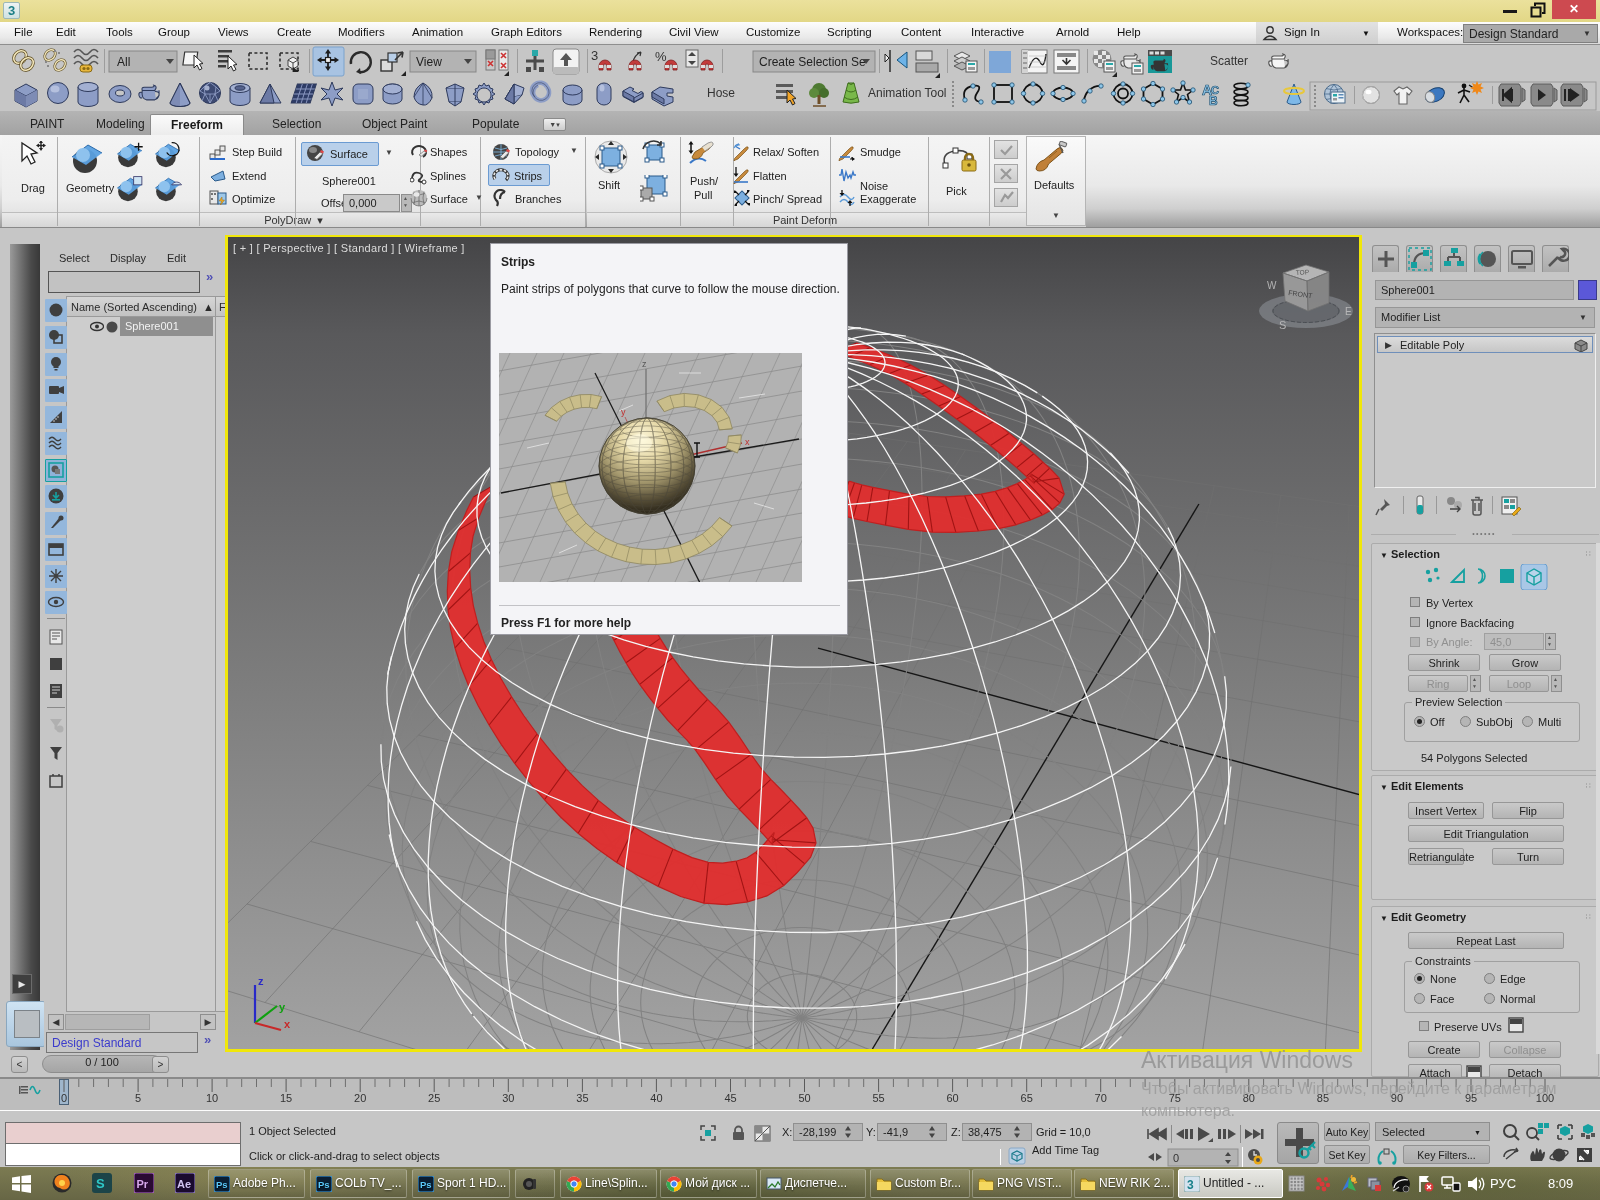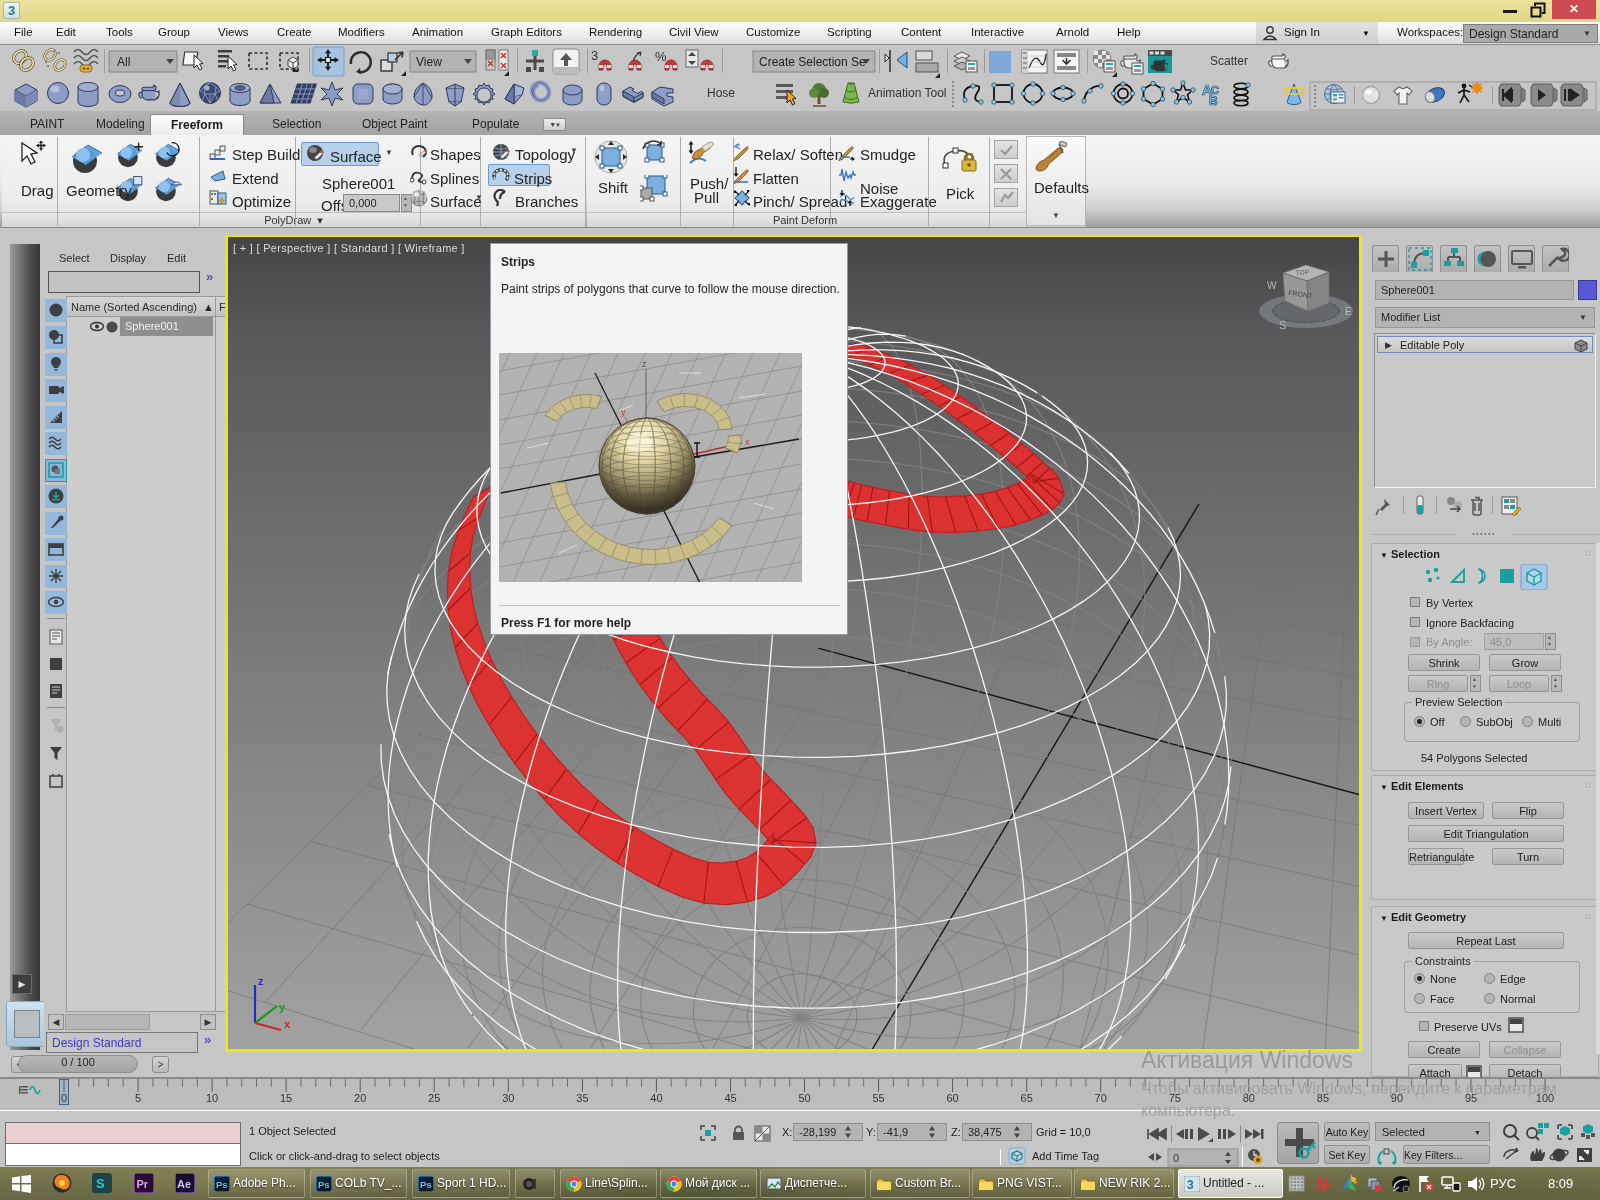--- a/index.html
+++ b/index.html
@@ -22,21 +22,21 @@
 
 #rtabs{left:0;top:111px;width:1600px;height:24px;background:linear-gradient(#b4b4b4,#a2a2a2);font-size:12px;color:#222}
 #rtabs .tab{position:absolute;top:3px;height:21px;padding:3px 10px 0 10px}
 #rtabs .sel{background:linear-gradient(#fbfbfb,#ececec);border:1px solid #8a8a8a;border-bottom:none;border-radius:2px 2px 0 0;font-weight:bold;color:#1a1a1a}
 #rlayout{position:absolute;left:543px;top:7px;width:23px;height:13px;background:linear-gradient(#efefef,#cccccc);border:1px solid #8b8b8b;border-radius:2px;font-size:7px;color:#444;text-align:center;line-height:12px}
 
 #ribbon{left:0;top:135px;width:1600px;height:93px;background:linear-gradient(#f6f6f6,#e9e9e9 55%,#cfcfcf 80%,#9f9f9f);border-bottom:1px solid #898989}
 #ribbon .panelbg{position:absolute;top:0;height:92px;background:linear-gradient(#f4f4f4,#ededed 70%,#dbdbdb)}
 #ribbon .plabel{position:absolute;top:77px;height:15px;background:linear-gradient(#e9e9e9,#d6d6d6);border-top:1px solid #bdbdbd;font-size:11px;color:#333;text-align:center;padding-top:1px}
 #ribbon .vsep{position:absolute;top:2px;height:89px;width:1px;background:#adadad}
-#ribbon .rtxt{position:absolute;font-size:15px;color:#222;white-space:nowrap}
+#ribbon .rtxt{position:absolute;font-size:11px;color:#222;white-space:nowrap}
 #ribbon .rbtnhl{position:absolute;background:#b9d0ea;border:1px solid #6b9bd2;border-radius:2px}
 .icn{position:absolute}
 
 #main{left:0;top:228px;width:1600px;height:826px;background:#c6c6c6}
 #ldark{position:absolute;left:10px;top:16px;width:30px;height:806px;background:linear-gradient(90deg,#9a9a9a,#4a4a4a 70%,#383838)}
 #lplay{position:absolute;left:12px;top:746px;width:20px;height:20px;background:#3f3f3f;border:1px solid #6b6b6b;color:#e8e8e8;font-size:9px;text-align:center;line-height:19px}
 #lminibox{position:absolute;left:6px;top:773px;width:40px;height:46px;background:linear-gradient(#cfe3f3,#a9c6de);border:1px solid #8aa7bf;border-radius:3px}
 #lminibox:before{content:"";position:absolute;left:7px;top:8px;width:24px;height:26px;background:#b9bec2;border:1px solid #7b8288}
 
 #sx{position:absolute;left:44px;top:8px;width:182px;height:818px;background:#c6c6c6;font-size:11px;color:#2a2a2a}
@@ -86,21 +86,21 @@
 .cpgroup{position:absolute;border:1px solid #a0a0a0;border-radius:3px}
 .cplbl{position:absolute;white-space:nowrap}
 .cplbl.dis{color:#909090}
 .spin{position:absolute;width:11px;height:16px;background:#b9b9b9;border:1px solid #8f8f8f}
 .spin:before{content:"▲";position:absolute;left:1px;top:0px;font-size:5px;color:#555}
 .spin:after{content:"▼";position:absolute;left:1px;top:7px;font-size:5px;color:#555}
 #cpscroll{position:absolute;left:1596px;top:315px;width:4px;height:511px;background:#d9d9d9}
 
 #tsrow{left:0;top:1054px;width:1360px;height:23px;background:#c6c6c6}
 #tsl{position:absolute;left:11px;top:2px;width:17px;height:17px;background:linear-gradient(#d2d2d2,#b9b9b9);border:1px solid #8d8d8d;border-radius:3px;text-align:center;font-size:10px;line-height:16px;color:#333}
-#tsc{position:absolute;left:18px;top:1px;width:120px;height:18px;background:linear-gradient(#b6b6b6,#a5a5a5);border:1px solid #8d8d8d;border-radius:9px;text-align:center;font-size:11px;color:#222;padding-top:0}
+#tsc{position:absolute;left:42px;top:1px;width:120px;height:18px;background:linear-gradient(#b6b6b6,#a5a5a5);border:1px solid #8d8d8d;border-radius:9px;text-align:center;font-size:11px;color:#222;padding-top:0}
 #tsr{position:absolute;left:152px;top:2px;width:17px;height:17px;background:linear-gradient(#d2d2d2,#b9b9b9);border:1px solid #8d8d8d;border-radius:3px;text-align:center;font-size:10px;line-height:16px;color:#333}
 #ruler{left:0;top:1077px;width:1600px;height:33px;background:#bdbdbd;border-top:1px solid #8a8a8a}
 #rulsvg{position:absolute;left:0;top:0;z-index:2}
 #thandle{z-index:1}
 #thandle{position:absolute;left:59px;top:1px;width:10px;height:26px;background:#9fb6cc;border:1px solid #4a6076}
 #status{left:0;top:1110px;width:1600px;height:57px;background:#c6c6c6;border-top:1px solid #fdfdfd;font-size:11px;color:#1e1e1e}
 #mxl1{position:absolute;left:5px;top:11px;width:236px;height:22px;background:#e9cfcf;border:1px solid #6e6e6e}
 #mxl2{position:absolute;left:5px;top:33px;width:236px;height:22px;background:#fff;border:1px solid #6e6e6e;border-top:none}
 #taskbar{left:0;top:1167px;width:1600px;height:33px;background:#6e6e49}
 .tbtn{position:absolute;top:2px;height:29px;background:linear-gradient(rgba(255,255,255,0.16),rgba(255,255,255,0.05) 45%,rgba(0,0,0,0.08));border:1px solid rgba(255,255,255,0.28);border-radius:2px;color:#fff;font-size:12px;text-shadow:0 1px 2px rgba(0,0,0,0.7);padding:6px 0 0 24px;white-space:nowrap;overflow:hidden}
@@ -1699,21 +1699,21 @@
       </svg>
       <div style="position:absolute;left:1036px;top:15px">Grid = 10,0</div>
       <div style="position:absolute;left:1000px;top:38px;width:1px;height:16px;background:#fff"></div>
       <svg style="position:absolute;left:1008px;top:36px" width="18" height="18">
         <rect x="1" y="1" width="16" height="16" rx="2" fill="#b9cfe4" stroke="#8aa8c6"></rect>
         <g transform="translate(3,3)">
           <path d="M1,3.5 l5,-2.5 l5,2.5 l0,5 l-5,2.5 l-5,-2.5 Z" fill="none" stroke="#1a7a8a" stroke-width="1.2"></path>
           <path d="M1,3.5 l5,2.5 l5,-2.5 M6,6 v5.5" stroke="#1a7a8a" fill="none"></path>
         </g>
       </svg>
-      <div style="position:absolute;left:1032px;top:39px">Add Time Tag</div>
+      <div style="position:absolute;left:1032px;top:33px">Add Time Tag</div>
       <svg style="position:absolute;left:1146px;top:10px" width="125" height="46">
         <g fill="#4a4a4a">
           <path d="M2,8 v10 M4,13 l8,-5 v10 Z M12,13 l8,-5 v10 Z" stroke="#4a4a4a" stroke-width="1.6"></path>
         </g>
         <rect x="25" y="4" width="1" height="18" fill="#8a8a8a"></rect>
         <g fill="#4a4a4a">
           <path d="M30,13 l8,-5 v10 Z"></path>
           <rect x="39" y="8" width="3" height="10"></rect>
           <rect x="44" y="8" width="3" height="10"></rect>
         </g>
@@ -1757,21 +1757,21 @@
       <div style="position:absolute;left:1324px;top:34px;width:46px;height:19px;background:linear-gradient(#bdbdbd,#adadad);border:1px solid #919191;border-radius:2px;text-align:center;padding-top:3px;color:#222;font-size:10.5px;white-space:nowrap">Set Key</div>
       <div style="position:absolute;left:1375px;top:11px;width:115px;height:19px;background:#b3b3b3;border:1px solid #8f8f8f;padding:3px 0 0 6px">Selected<span style="position:absolute;right:8px;top:6px;font-size:7px">▼</span></div>
       <svg style="position:absolute;left:1376px;top:36px" width="22" height="18">
         <g fill="none" stroke="#16a0a0" stroke-width="2">
           <path d="M3,16 q-2,-8 4,-12 M19,16 q2,-8 -4,-12"></path>
         </g>
         <rect x="8" y="2" width="5" height="5" fill="none" stroke="#444"></rect>
         <circle cx="4" cy="16" r="1.8" fill="#16a0a0"></circle>
         <circle cx="18" cy="16" r="1.8" fill="#16a0a0"></circle>
       </svg>
-      <div style="position:absolute;left:1403px;top:34px;width:87px;height:19px;background:linear-gradient(#bdbdbd,#adadad);border:1px solid #919191;border-radius:2px;text-align:left;padding-top:3px;color:#222;font-size:10.5px;white-space:nowrap">Key Filters...</div>
+      <div style="position:absolute;left:1403px;top:34px;width:87px;height:19px;background:linear-gradient(#bdbdbd,#adadad);border:1px solid #919191;border-radius:2px;text-align:center;padding-top:3px;color:#222;font-size:10.5px;white-space:nowrap">Key Filters...</div>
       <svg style="position:absolute;left:1500px;top:10px" width="96" height="46">
         <g fill="none" stroke="#3f3f3f" stroke-width="2">
           <circle cx="10" cy="10" r="6"></circle>
           <path d="M14,14 l5,5"></path>
         </g>
         <g fill="none" stroke="#3f3f3f" stroke-width="1.8">
           <circle cx="32" cy="12" r="5"></circle>
           <path d="M35,15 l4,4"></path>
         </g>
         <g fill="#16a0a0">

